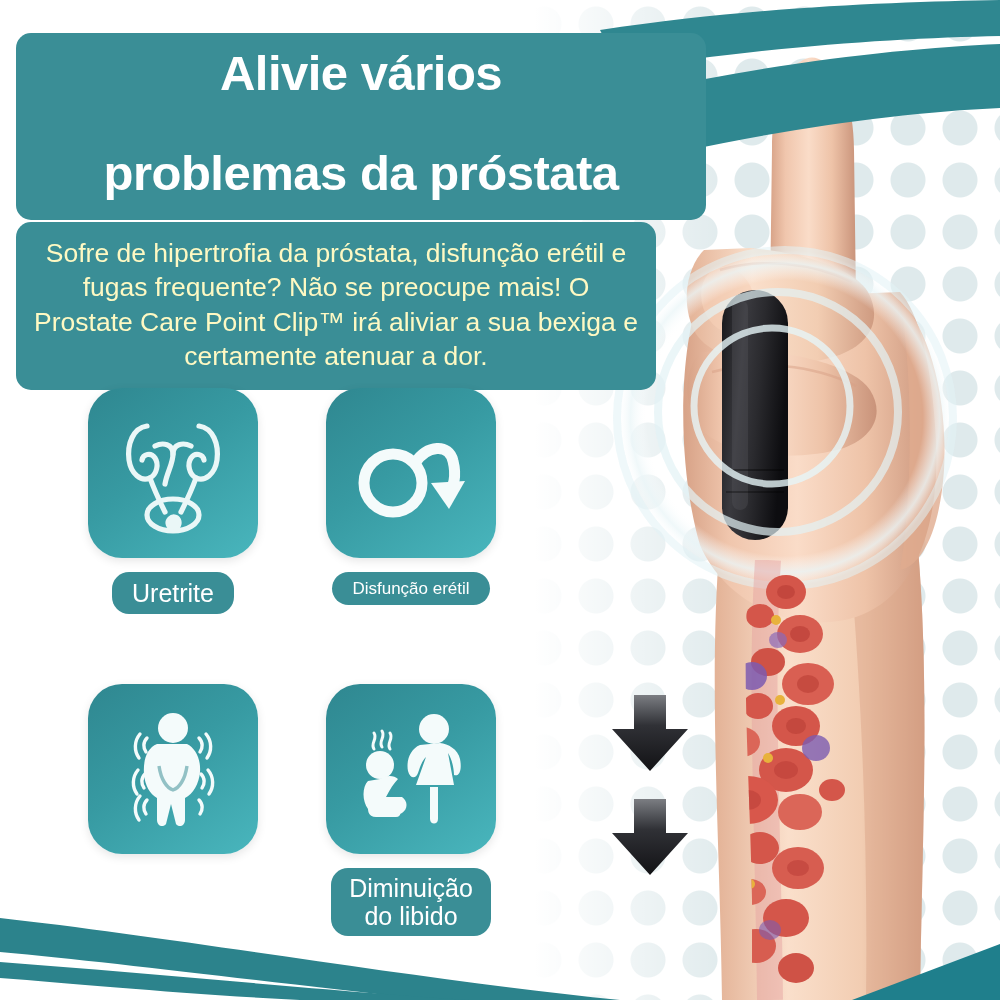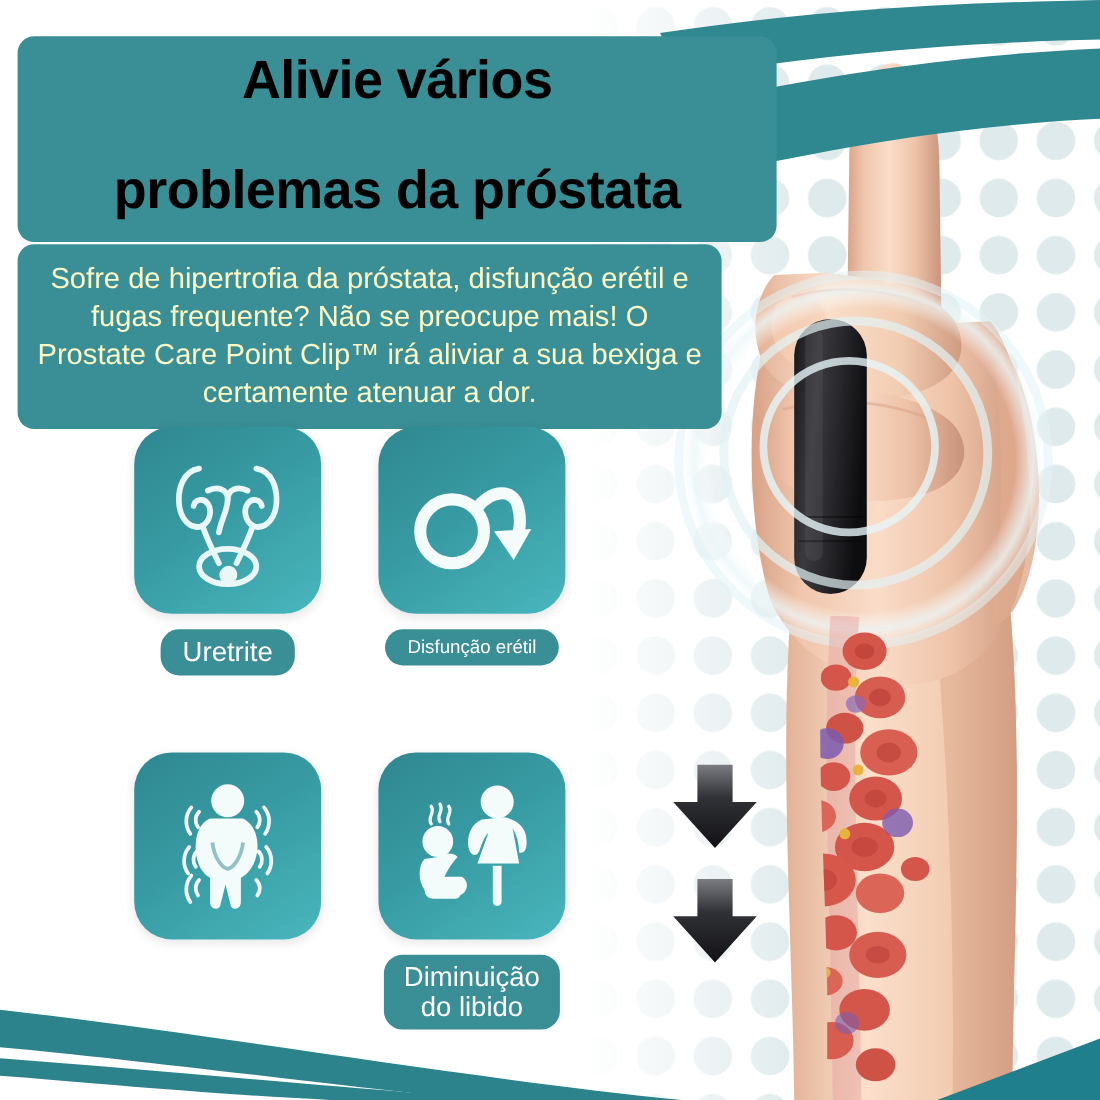--- a/index.html
+++ b/index.html
@@ -26,38 +26,38 @@
   .deco{position:absolute; inset:0; pointer-events:none;}
 
   
   .photo{position:absolute; left:600px; top:0; width:400px; height:1000px; overflow:hidden;}
 
   
   .headline{
     position:absolute; left:16px; top:33px; width:690px;
     background:#3a8e96; border-radius:15px;
     padding:14px 18px 20px; box-sizing:border-box;
-    text-align:center; color:#000000;
+    text-align:center; color:#ffffff;
     font-weight:bold; font-size:49px; line-height:1.08;
     letter-spacing:-.5px;
   }
   .headline .l2{display:block;margin-top:47px;}
 
   
   .subtitle{
     position:absolute; left:16px; top:222px; width:640px;
     background:#3a8e96; border-radius:15px;
     padding:14px 16px 16px; box-sizing:border-box;
     text-align:center; color:#fef9c3;
     font-size:26.5px; line-height:1.30; font-weight:400;
   }
 
   
   .features{position:absolute; left:88px; top:388px; width:460px;}
-  .frow{display:flex; gap:52px;justify-content:center;}
+  .frow{display:flex; gap:68px;}
   .frow.second{margin-top:70px;}
   .fcell{width:170px; display:flex; flex-direction:column; align-items:center;}
   .tile{
     width:170px;height:170px;border-radius:34px;
     background:linear-gradient(145deg,#2f8790 0%,#379aa2 45%,#49b6bd 100%);
     box-shadow:0 3px 10px rgba(0,0,0,.10);
     display:flex;align-items:center;justify-content:center;
   }
   .tile svg{display:block;}
   .pill{

